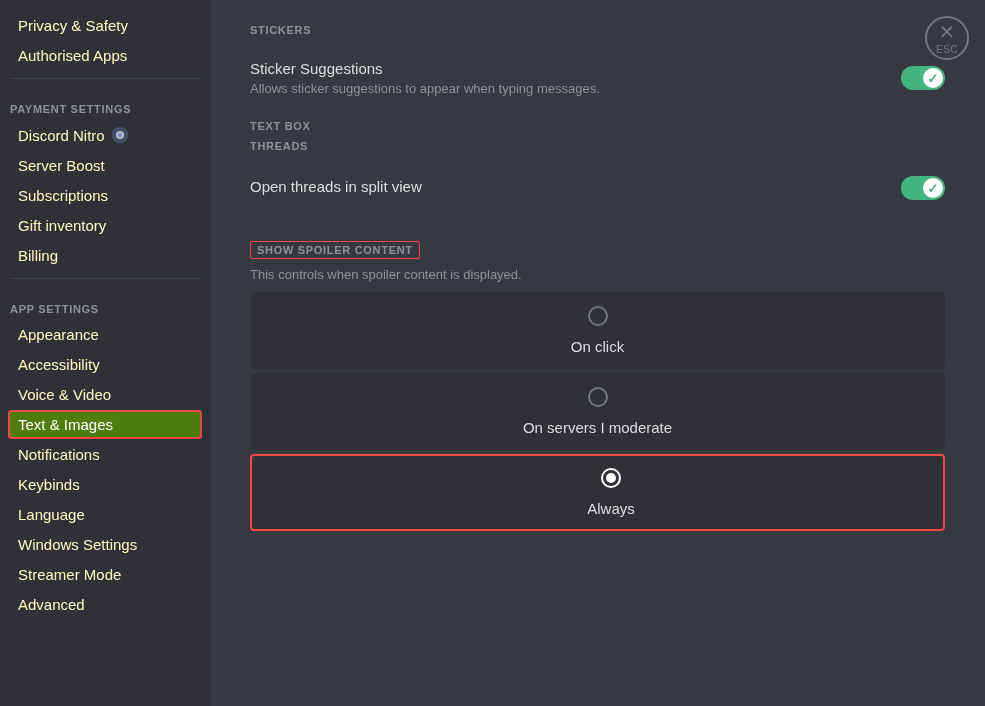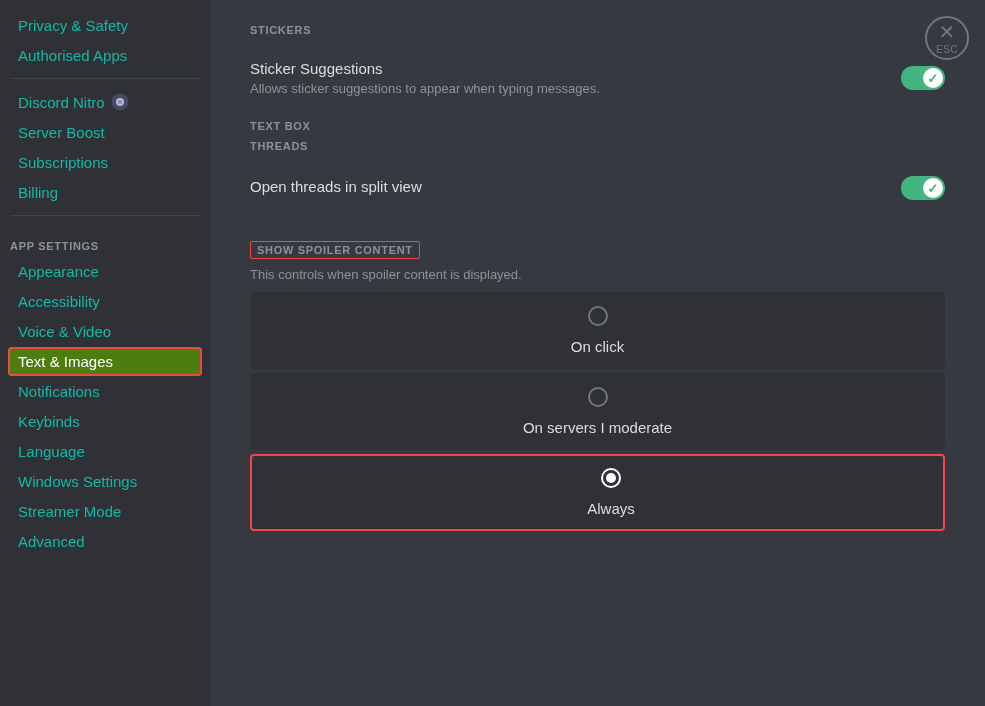--- a/index.html
+++ b/index.html
@@ -44,21 +44,21 @@
     }
 
     .sidebar-item {
       display: flex;
       align-items: center;
       padding: 6px 10px;
       border-radius: 4px;
       margin: 1px 8px;
       cursor: pointer;
       font-size: 15px;
-      color: #14b8a6;
+      color: #fef9c3;
       position: relative;
       user-select: none;
     }
     .sidebar-item.active {
       background: #4d7c0f;
       color: #fff;
       font-weight: 500;
       outline: 2px solid #f04747;
       outline-offset: -2px;
     }
@@ -255,35 +255,39 @@
       <span>Privacy &amp; Safety</span>
     </div>
     <div class="sidebar-item">
       <span>Authorised Apps</span>
     </div>
   </div>
 
   <div class="sidebar-divider"></div>
 
   <div>
+    <div class="sidebar-section-label">Payment Settings</div>
     <div class="sidebar-item">
       <span>Discord Nitro</span>
       <span class="nitro-icon">
         <svg width="18" height="18" viewBox="0 0 18 18" fill="none">
           <circle cx="9" cy="9" r="8" fill="#7289da" opacity="0.3" stroke="#7289da" stroke-width="1"></circle>
           <circle cx="9" cy="9" r="4" fill="#b9bbbe"></circle>
           <circle cx="9" cy="9" r="2" fill="#7289da"></circle>
         </svg>
       </span>
     </div>
     <div class="sidebar-item">
       <span>Server Boost</span>
     </div>
     <div class="sidebar-item">
       <span>Subscriptions</span>
+    </div>
+    <div class="sidebar-item">
+      <span>Gift inventory</span>
     </div>
     <div class="sidebar-item">
       <span>Billing</span>
     </div>
   </div>
 
   <div class="sidebar-divider"></div>
 
   <div>
     <div class="sidebar-section-label">App Settings</div>

